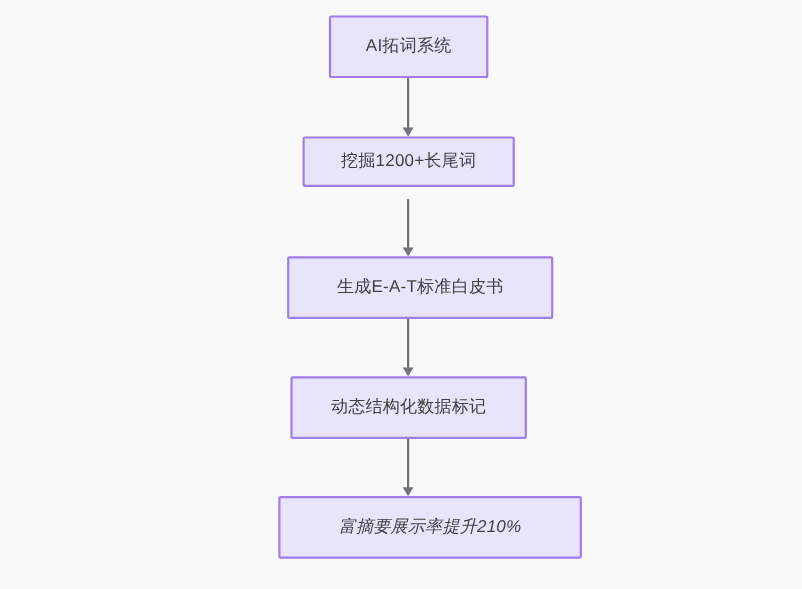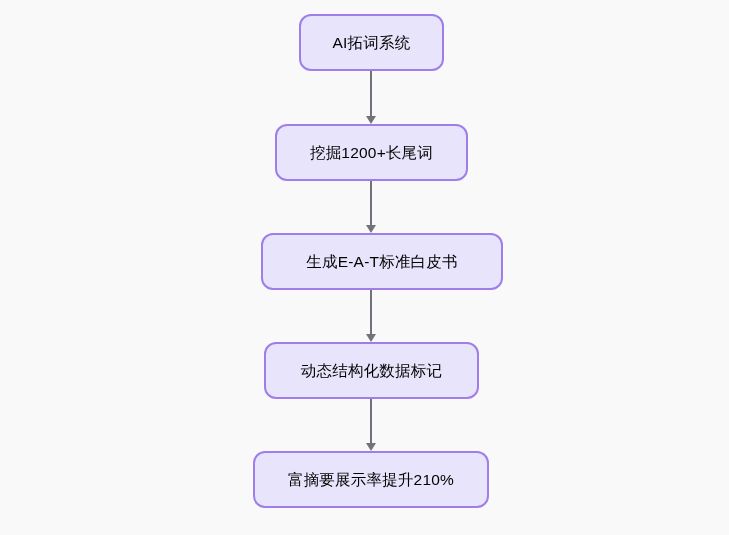--- a/index.html
+++ b/index.html
@@ -17,25 +17,25 @@
     position: relative;
     width: 729px;
     height: 535px;
     background: #f9f9f9;
   }
   .node {
     position: absolute;
     box-sizing: border-box;
     background: #e8e4fb;
     border: 2px solid #9f7eea;
-    border-radius: 12px;
+    border-radius: 2px;
     display: flex;
     align-items: center;
     justify-content: center;
-    color: #000000;
+    color: #404040;
     font-size: 15.5px;
     line-height: 1;
     letter-spacing: 0.2px;
     white-space: nowrap;
   }
   .node-label {
     display: block;
     transform: translateY(-0.5px);
   }
   .edge {
@@ -65,21 +65,21 @@
 
   <div class="node" style="left:299px; top:14px; width:145px; height:57px;">
     <span class="node-label">AI拓词系统</span>
   </div>
 
   <div class="edge" style="left:370px; top:71px; width:2px; height:53px;">
     <div class="edge-line" style="height:46px;"></div>
     <div class="edge-head" style="top:45px;"></div>
   </div>
 
-  <div class="node" style="left:275px; top:124px; width:193px; height:57px;">
+  <div class="node" style="left:275px; top:124px; width:193px; height:46px;">
     <span class="node-label">挖掘1200+长尾词</span>
   </div>
 
   <div class="edge" style="left:370px; top:181px; width:2px; height:52px;">
     <div class="edge-line" style="height:45px;"></div>
     <div class="edge-head" style="top:44px;"></div>
   </div>
 
   <div class="node" style="left:261px; top:233px; width:242px; height:57px;">
     <span class="node-label">生成E-A-T标准白皮书</span>
@@ -92,17 +92,17 @@
 
   <div class="node" style="left:264px; top:342px; width:215px; height:57px;">
     <span class="node-label">动态结构化数据标记</span>
   </div>
 
   <div class="edge" style="left:370px; top:399px; width:2px; height:52px;">
     <div class="edge-line" style="height:45px;"></div>
     <div class="edge-head" style="top:44px;"></div>
   </div>
 
-  <div class="node" style="left:253px; top:451px; width:236px; height:57px;">
+  <div class="node" style="left:253px; top:451px; width:276px; height:57px;font-style:italic;">
     <span class="node-label">富摘要展示率提升210%</span>
   </div>
 
 </div>
 
 </body></html>

